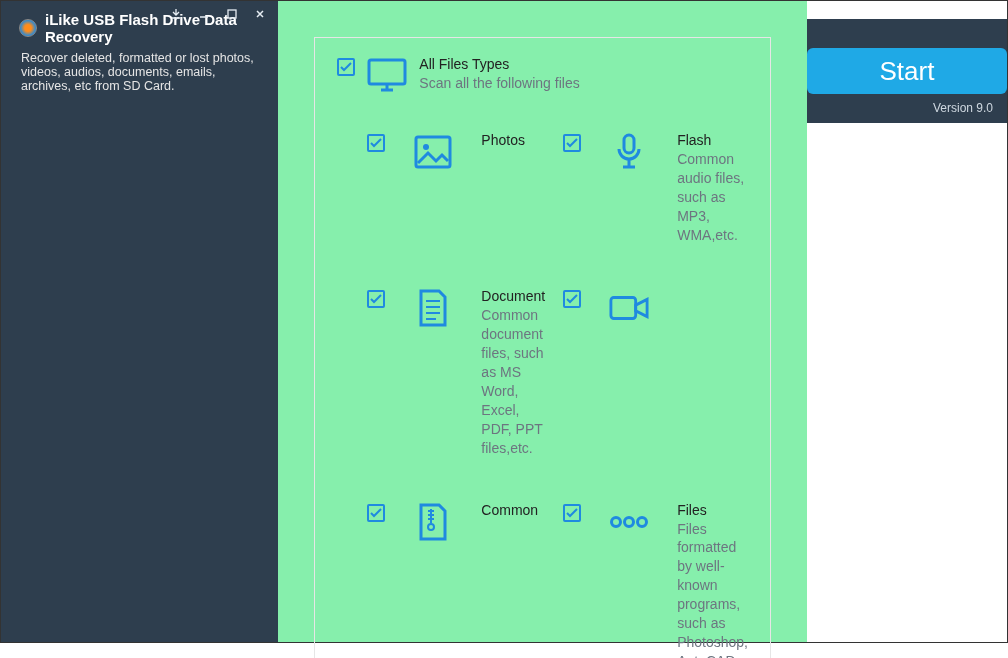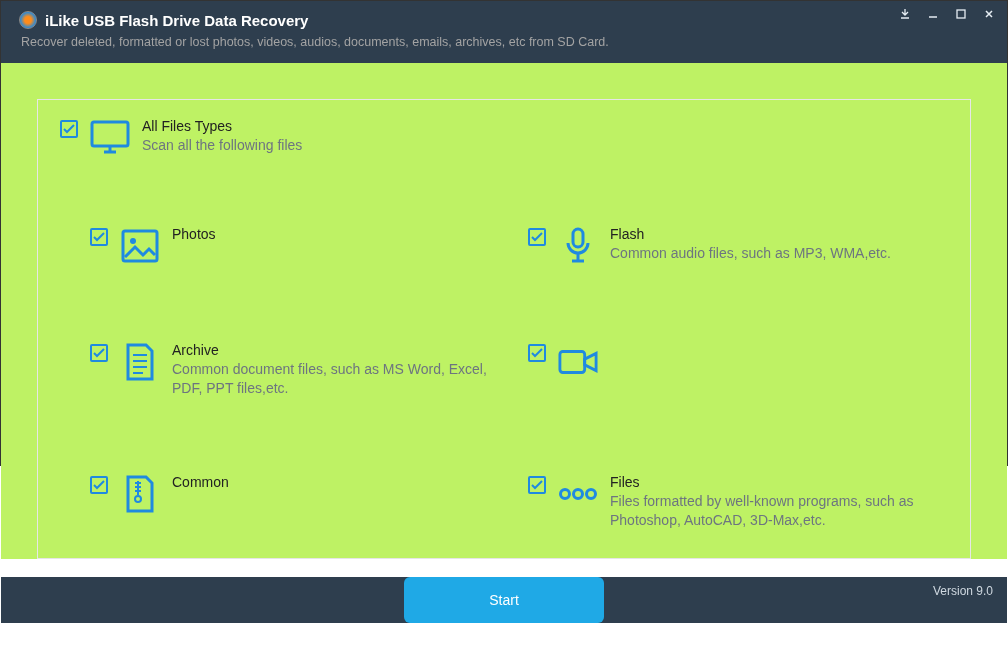--- a/index.html
+++ b/index.html
@@ -5,25 +5,25 @@
   * { box-sizing: border-box; margin: 0; padding: 0; }
   body {
     font-family: Arial, sans-serif;
     background: #fff;
     width: 1008px;
     height: 658px;
     overflow: hidden;
   }
   .window {
     width: 1008px;
-    height: 466px;
+    height: 643px;
     background: #fff;
     border: 1px solid #333;
     display: flex;
-    flex-direction: column;
+    flex-direction: row;
   }
   .titlebar {
     background: #2e3e4e;
     color: #fff;
     padding: 10px 18px 14px 18px;
     position: relative;
   }
   .titlebar-row {
     display: flex;
     align-items: center;
@@ -36,21 +36,21 @@
     background: radial-gradient(circle, #ff8c1a 30%, #1f8ae0 70%);
     border: 1px solid #888;
     flex-shrink: 0;
   }
   .app-title {
     font-size: 15px;
     font-weight: bold;
   }
   .app-sub {
     font-size: 12.5px;
-    color: #a3a3a3;
+    color: #e5e5e5;
     margin-top: 6px;
     margin-left: 2px;
   }
   .win-controls {
     position: absolute;
     right: 6px;
     top: 4px;
     display: flex;
     gap: 4px;
   }
@@ -61,21 +61,21 @@
     display: flex;
     align-items: center;
     justify-content: center;
     cursor: pointer;
     font-size: 12px;
   }
   .win-btn svg { display: block; }
   .main {
     flex: 1;
     padding: 36px 36px 0 36px;
-    background: #bef264;
+    background: #86efac;
   }
   .panel {
     border: 1px solid #e6e6e6;
     padding: 18px 22px 28px 22px;
   }
   .row-all {
     display: flex;
     align-items: flex-start;
     gap: 12px;
     margin-bottom: 36px;
@@ -83,22 +83,21 @@
   .grid {
     display: grid;
     grid-template-columns: 1fr 1fr;
     column-gap: 18px;
     row-gap: 44px;
     padding-left: 30px;
   }
   .cell {
     display: flex;
     align-items: flex-start;
-    gap: 12px;
-    margin-top: 32px;
+    gap: 28px;
   }
   .chk {
     width: 18px;
     height: 18px;
     border: 2px solid #1f8ae0;
     border-radius: 2px;
     display: flex;
     align-items: center;
     justify-content: center;
     flex-shrink: 0;
@@ -138,29 +137,29 @@
   }
   .start-btn {
     background: #1fa9e6;
     color: #fff;
     width: 200px;
     height: 46px;
     border-radius: 6px;
     display: flex;
     align-items: center;
     justify-content: center;
-    font-size: 14px;
+    font-size: 26px;
     font-weight: 400;
     cursor: pointer;
     border: none;
   }
   .version {
     position: absolute;
     right: 14px;
-    bottom: 25px;
+    bottom: 8px;
     color: #cfd8e0;
     font-size: 12px;
   }
 </style>
 </head>
 <body>
 
 <div class="window">
 
   <div class="titlebar">
@@ -258,21 +257,21 @@
                 <path d="M1 5l3 3 7-7" stroke="#1f8ae0" stroke-width="2" fill="none"></path>
               </svg>
           </div>
           <div class="type-icon">
             <svg width="32" height="38" viewBox="0 0 32 38">
                 <path d="M4 2h18l6 6v28H4z" stroke="#1f8ae0" stroke-width="3" fill="none"></path>
                 <path d="M9 12h14M9 18h14M9 24h14M9 30h10" stroke="#1f8ae0" stroke-width="2"></path>
               </svg>
           </div>
           <div class="type-text">
-            <div class="t-title">Archive</div>
+            <div class="t-title">Document</div>
             <div class="t-desc">Common document files, such as MS Word, Excel, PDF, PPT files,etc.</div>
           </div>
         </div>
 
         <div class="cell">
           <div class="chk">
             <svg width="12" height="10" viewBox="0 0 12 10">
                 <path d="M1 5l3 3 7-7" stroke="#1f8ae0" stroke-width="2" fill="none"></path>
               </svg>
           </div>

